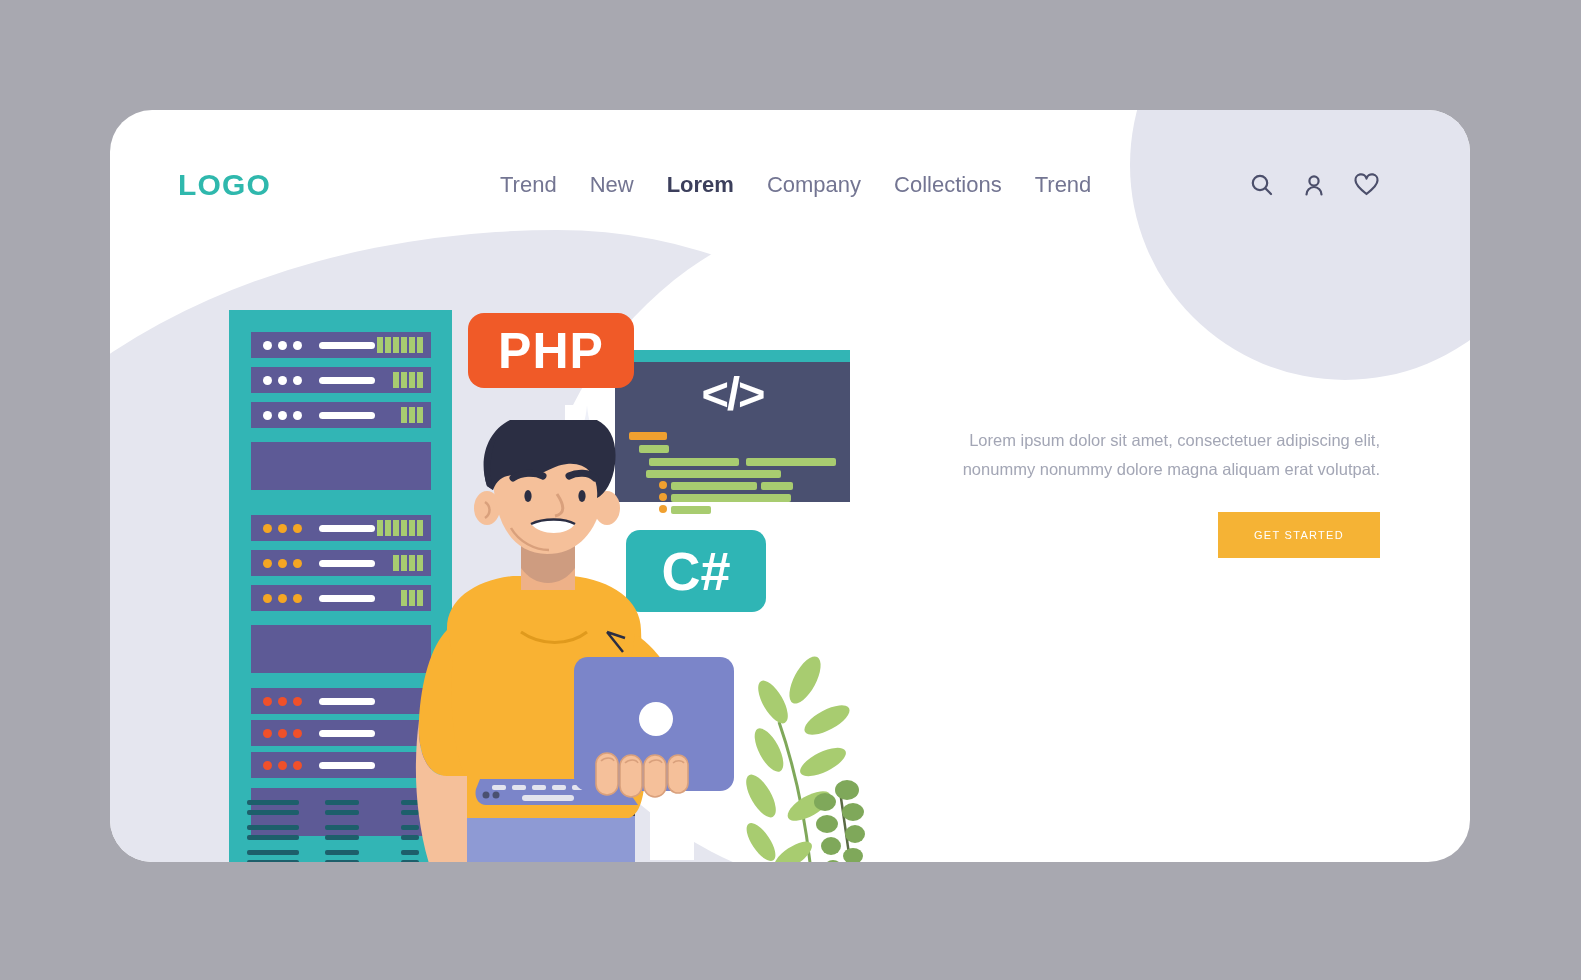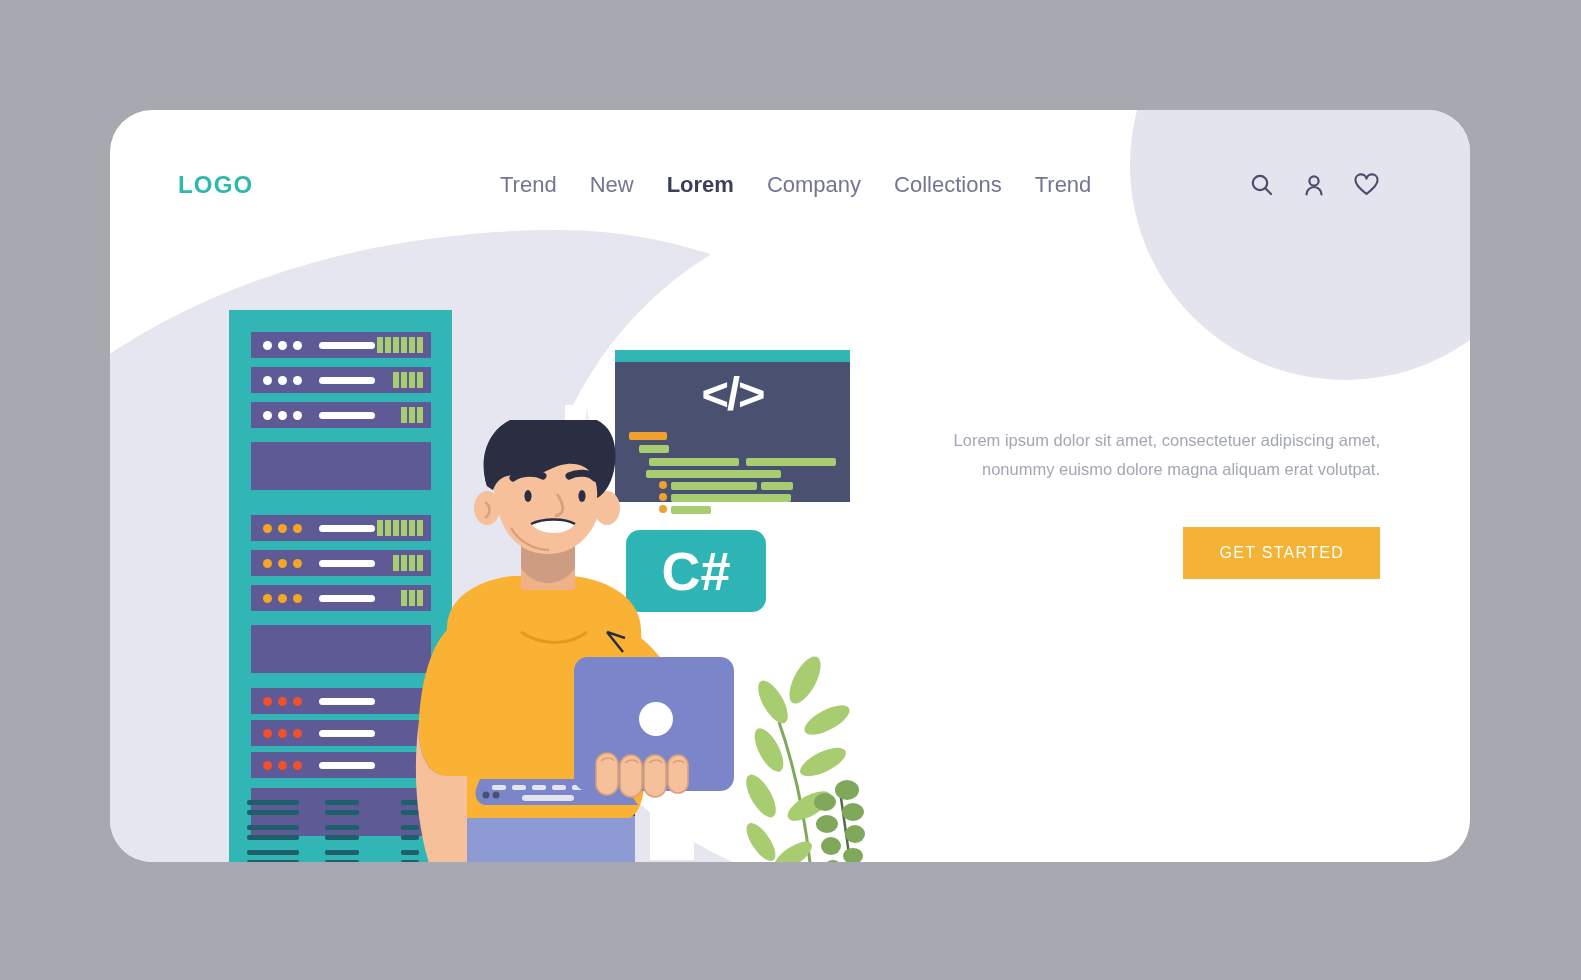--- a/index.html
+++ b/index.html
@@ -63,21 +63,21 @@
     left: 0; top: 0;
     width: 100%;
     height: 150px;
     display: flex;
     align-items: center;
     z-index: 40;
   }
   #logo {
     position: absolute;
     left: 68px;
-    font-size: 24px;
+    font-size: 30px;
     font-weight: bold;
     letter-spacing: 1.2px;
     color: #2fb8ad;
   }
   #main-nav {
     position: absolute;
     left: 390px;
     display: flex;
     gap: 33px;
     align-items: baseline;
@@ -117,27 +117,27 @@
     color: #7b85c9;
     line-height: 1;
   }
   #hero-paragraph {
     margin-top: 26px;
     font-size: 16.5px;
     line-height: 1.76;
     color: #a3a6b5;
   }
   #cta-button {
-    margin-top: 43px;
+    margin-top: 28px;
     display: inline-block;
     background: #f5b335;
     color: #ffffff;
     border: none;
     padding: 17px 36px;
-    font-size: 16px;
+    font-size: 11px;
     letter-spacing: 1.3px;
     font-family: "Liberation Sans", sans-serif;
     cursor: pointer;
   }
 
   
   #illustration {
     position: absolute;
     left: 0; top: 0;
     width: 1000px;
@@ -478,20 +478,21 @@
       <span class="code-line" style="left:56px; top:132px; width:86px; background:#a8cc70;"></span>
       <span class="code-line" style="left:146px;top:132px; width:32px; background:#a8cc70;"></span>
 
       <span class="code-dot" style="left:44px; top:143px;"></span>
       <span class="code-line" style="left:56px; top:144px; width:120px;background:#a8cc70;"></span>
 
       <span class="code-dot" style="left:44px; top:155px;"></span>
       <span class="code-line" style="left:56px; top:156px; width:40px; background:#a8cc70;"></span>
     </div>
 
+    <div id="php-badge">PHP</div>
 
     <div id="csharp-badge">C#</div>
 
     <svg id="plant" width="160" height="245" viewBox="0 0 160 245">
       <path d="M78 245 C74 190 64 130 44 72" stroke="#7fa85a" stroke-width="3" fill="none"></path>
       <g fill="#a8cc70">
         <ellipse cx="70" cy="30" rx="11" ry="26" transform="rotate(28 70 30)"></ellipse>
         <ellipse cx="38" cy="52" rx="10" ry="24" transform="rotate(-30 38 52)"></ellipse>
         <ellipse cx="92" cy="70" rx="10" ry="25" transform="rotate(62 92 70)"></ellipse>
         <ellipse cx="34" cy="100" rx="10" ry="24" transform="rotate(-28 34 100)"></ellipse>
@@ -592,17 +593,17 @@
         <path d="M131 106 C135 102 142 102 144 106"></path>
         <path d="M155 108 C159 104 166 104 168 108"></path>
         <path d="M179 108 C183 104 190 104 192 108"></path>
         <path d="M203 108 C206 105 212 105 214 108"></path>
       </g>
     </svg>
 
   </div>
 
   <section id="hero-copy">
-    <p id="hero-paragraph">Lorem ipsum dolor sit amet, consectetuer adipiscing amet, nonummy euismo dolore magna aliquam erat volutpat.</p>
+    <p id="hero-paragraph">Lorem ipsum dolor sit amet, consectetuer adipiscing elit, nonummy nonummy dolore magna aliquam erat volutpat.</p>
     <button id="cta-button">GET STARTED</button>
   </section>
 
 </div>
 
 </body></html>

